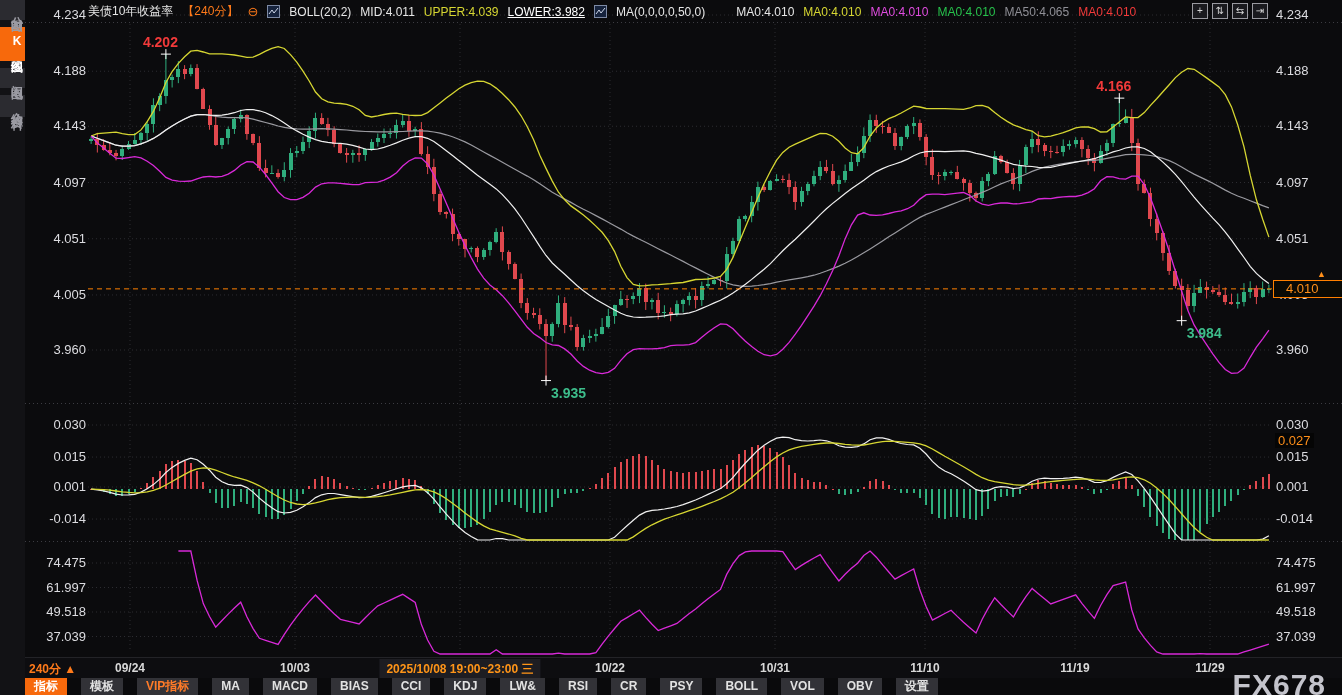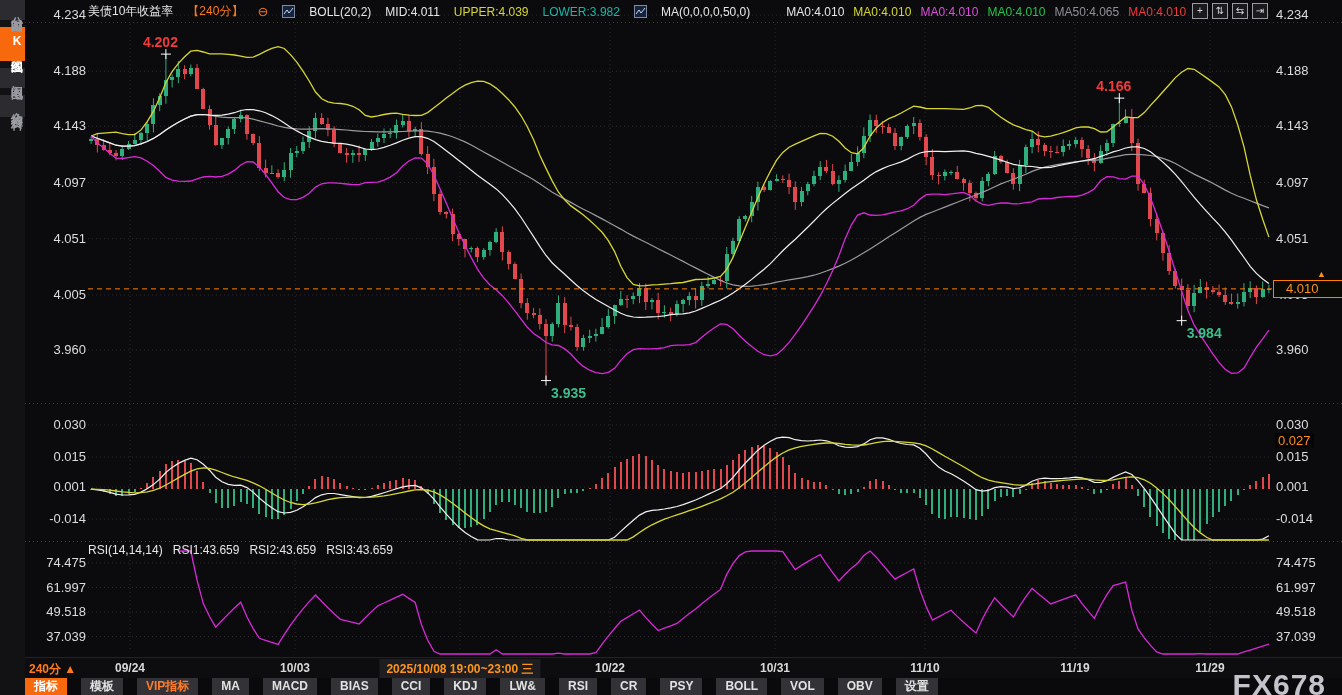--- a/index.html
+++ b/index.html
@@ -6,24 +6,24 @@
   .app{position:relative;width:1342px;height:695px;background:#0b0b0d;overflow:hidden;
        font-family:"Liberation Sans","DejaVu Sans",sans-serif;color:#e6e6e6;}
   svg{position:absolute;left:0;top:0;}
   
   .sidebar{position:absolute;left:0;top:0;width:25px;height:695px;background:#121215;z-index:30;}
   .side-tab{writing-mode:vertical-rl;text-orientation:upright;width:25px;box-sizing:border-box;
             padding:7px 0;margin:0 0 7px 0;text-align:center;font-size:12px;font-weight:bold;
             letter-spacing:2px;color:#9b9ba3;background:#2b2b30;cursor:pointer;}
   .side-tab.active{background:#f7690c;color:#fff;}
   
-  .hdr{position:absolute;left:88px;top:3px;height:17px;display:flex;align-items:center;gap:14px;
+  .hdr{position:absolute;left:88px;top:3px;height:17px;display:flex;align-items:center;gap:9px;
        font-size:12px;white-space:nowrap;z-index:10;}
   .hdr .t-white{color:#e6e6e6;} .hdr .t-orange{color:#ff7a1a;}
-  .hdr .t-yellow{color:#d6d632;} .hdr .t-magenta{color:#14b8a6;}
+  .hdr .t-yellow{color:#d6d632;} .hdr .t-magenta{color:#ffffff;text-decoration:underline;}
   .glyph-ic{color:#ff7a1a;font-size:13px;line-height:13px;}
   .mini-ic{display:inline-block;width:13px;height:13px;background:#16233d;border:1px solid #7d8aa5;
            box-sizing:border-box;position:relative;}
   .mini-ic svg{position:absolute;left:0;top:0;}
   .ma-values{display:flex;gap:9px;margin-left:22px;}
   .icon-group{position:absolute;right:74px;top:3px;display:flex;gap:4px;z-index:10;}
   .icon-box{width:14px;height:14px;border:1px solid #9a9aa0;color:#d8d8d8;font-size:10px;
             line-height:13px;text-align:center;background:#1a1a1e;cursor:pointer;}
   
   .ylab{position:absolute;font-size:13px;color:#dcdce0;white-space:nowrap;} 
@@ -752,26 +752,20 @@
       <span class="ylab" style="top: 604.002px;">49.518</span>
       <span class="ylab" style="top: 628.504px;">37.039</span>
     </div>
   <div id="axisRsiR">
       <span class="ylab" style="top: 555px;">74.475</span>
       <span class="ylab" style="top: 579.5px;">61.997</span>
       <span class="ylab" style="top: 604.002px;">49.518</span>
       <span class="ylab" style="top: 628.504px;">37.039</span>
     </div>
 
-  <div class="pane-hdr" style="top:543px">
-    <span class="t-white">RSI(14,14,14)</span>
-    <span class="t-white">RSI1:43.659</span>
-    <span class="t-yellow">RSI2:43.659</span>
-    <span class="t-magenta">RSI3:43.659</span>
-  </div>
 
   <div class="price-badge">4.010</div>
   <div class="price-badge-arrow">▲</div>
   <div class="macd-badge">0.027</div>
 
   <div class="time-axis">
     <span class="interval-lbl">240分 ▲</span>
     <span id="datesBox"><span class="date-lbl" style="left: 105px;">09/24</span><span class="date-lbl" style="left: 270px;">10/03</span><span class="date-lbl" style="left: 585px;">10/22</span><span class="date-lbl" style="left: 750px;">10/31</span><span class="date-lbl" style="left: 900px;">11/10</span><span class="date-lbl" style="left: 1050px;">11/19</span><span class="date-lbl" style="left: 1185px;">11/29</span></span>
     <span class="date-highlight" id="dateHighlight" style="left: 435px; text-align: center;">2025/10/08 19:00~23:00 三</span>
   </div>

